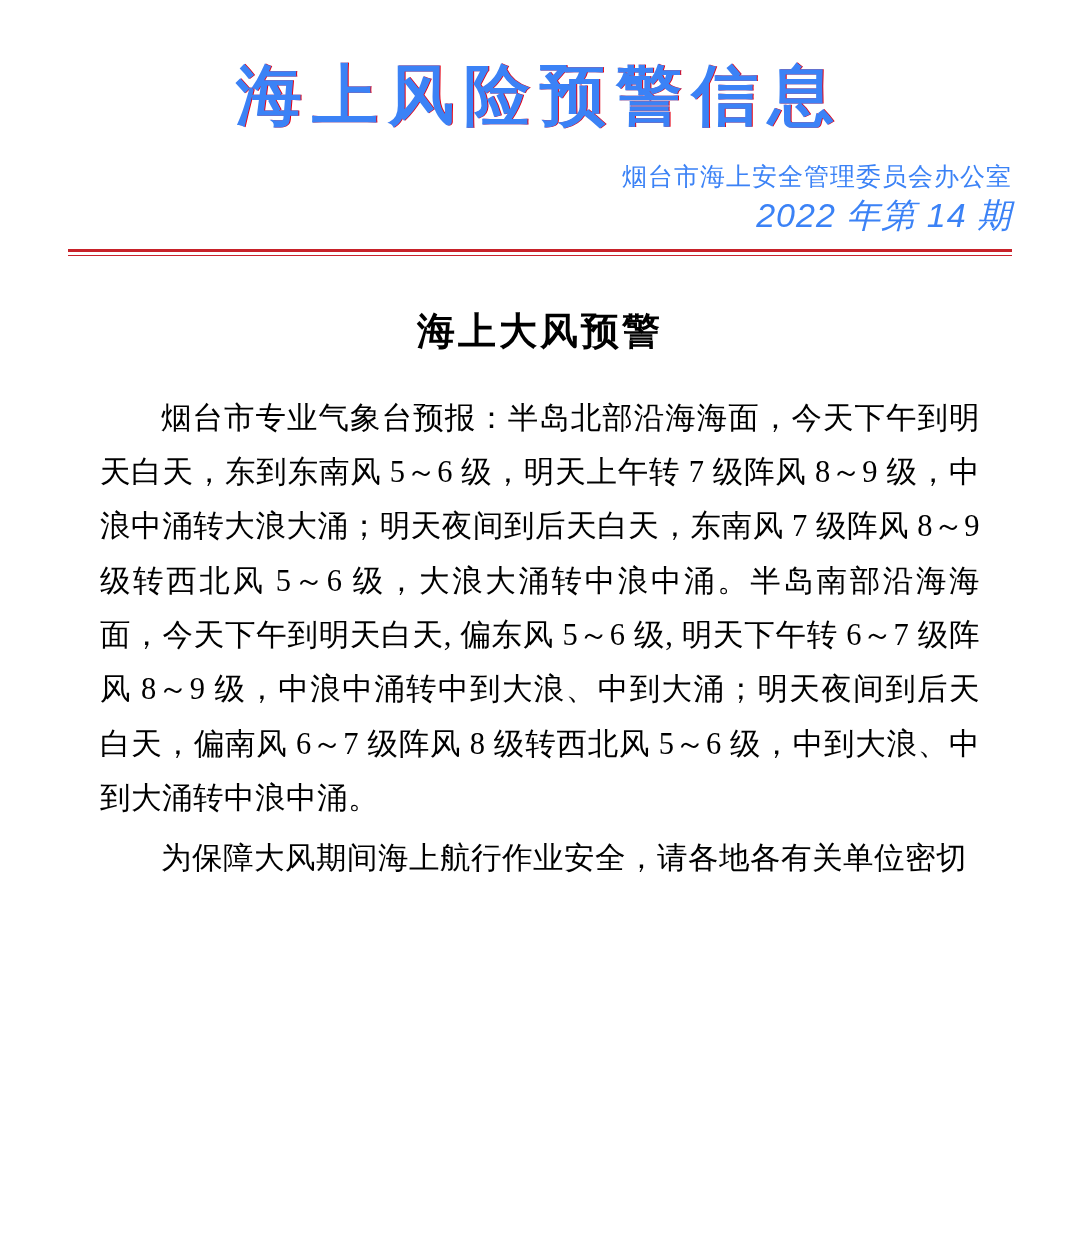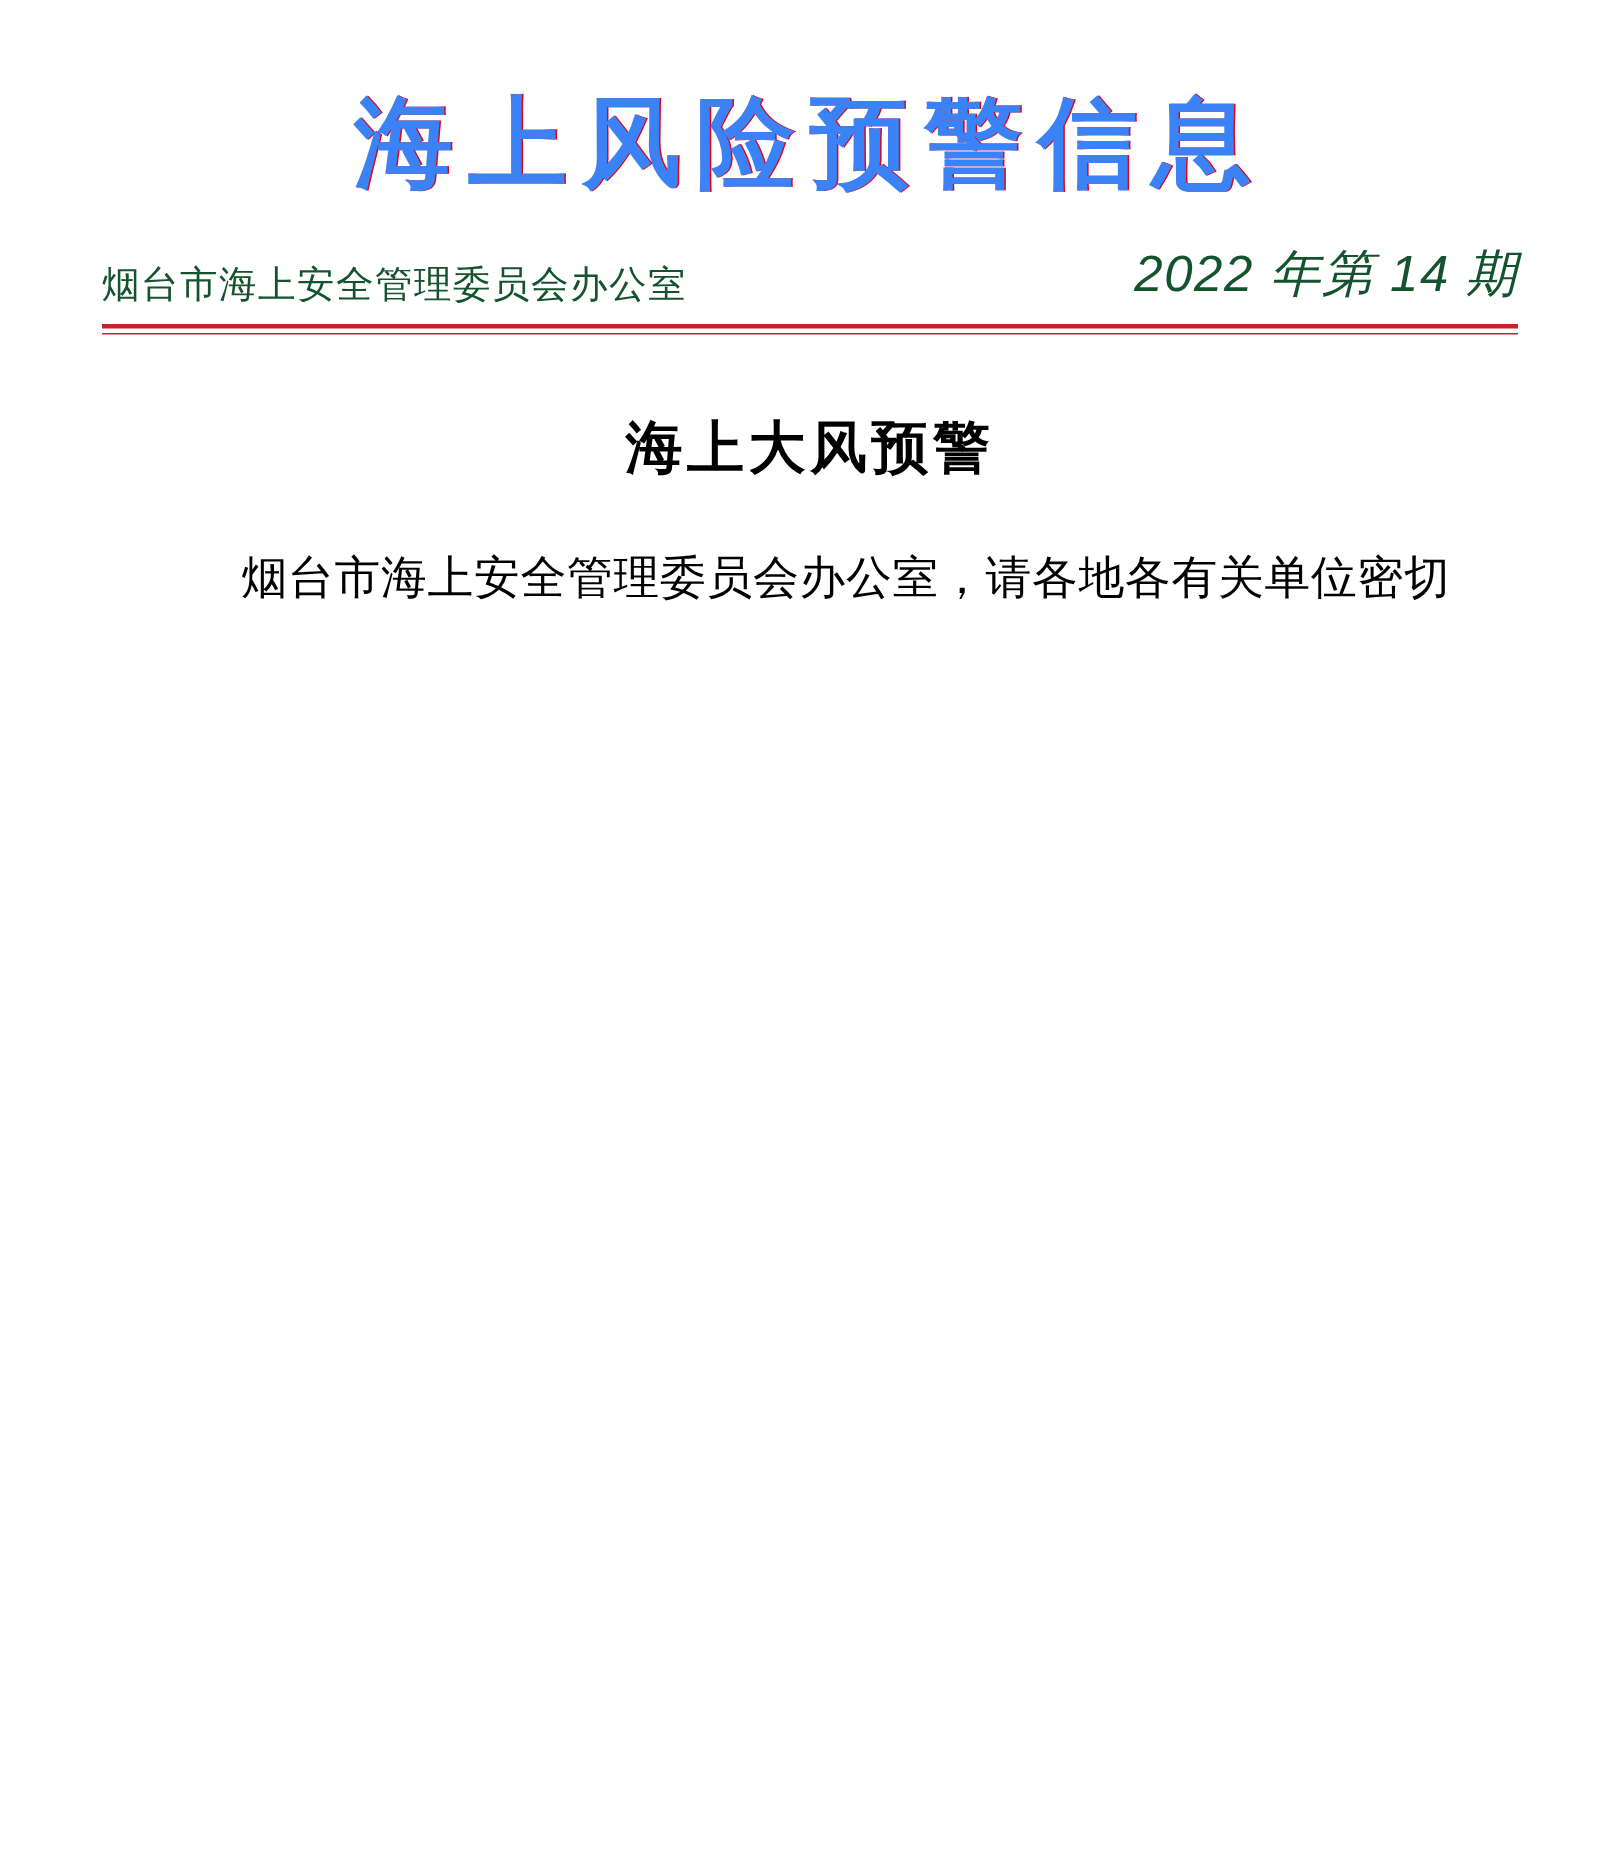--- a/index.html
+++ b/index.html
@@ -40,22 +40,23 @@
     text-shadow: 1px 0 0 #e60012;
   }
 
   .masthead-sub {
     display: flex;
     align-items: flex-end;
     justify-content: space-between;
     padding: 0 68px 10px 68px;
     font-family: "Liberation Sans", "DejaVu Sans", sans-serif;
     font-size: 25px;
-    color: #14532d;
+    color: #3b82f6;
     letter-spacing: 1px;
+    flex-direction: column;
   }
   .masthead-issue {
     font-size: 34px;
     letter-spacing: 1px;
     font-style: italic;
   }
 
   .rule-wrap {
     padding: 0 68px;
   }
@@ -110,16 +111,17 @@
   </div>
 
   <div class="rule-wrap">
     <div class="rule-thick"></div>
     <div class="rule-thin"></div>
   </div>
 
   <div class="content">
     <div class="doc-title">海上大风预警</div>
 
-    <p class="para">烟台市海上安全管理委员会办公室，请各地各有关单位密切</p>
+    <p class="para">烟台市专业气象台预报：半岛北部沿海海面，今天下午到明天白天，东到东南风 5～6 级，明天上午转 7 级阵风 8～9 级，中浪中涌转大浪大涌；明天夜间到后天白天，东南风 7 级阵风 8～9 级转西北风 5～6 级，大浪大涌转中浪中涌。半岛南部沿海海面，今天下午到明天白天, 偏东风 5～6 级, 明天下午转 6～7 级阵风 8～9 级，中浪中涌转中到大浪、中到大涌；明天夜间到后天白天，偏南风 6～7 级阵风 8 级转西北风 5～6 级，中到大浪、中到大涌转中浪中涌。</p>
+    <p class="para">为保障大风期间海上航行作业安全，请各地各有关单位密切</p>
   </div>
 
 </div>
 
 </body></html>

